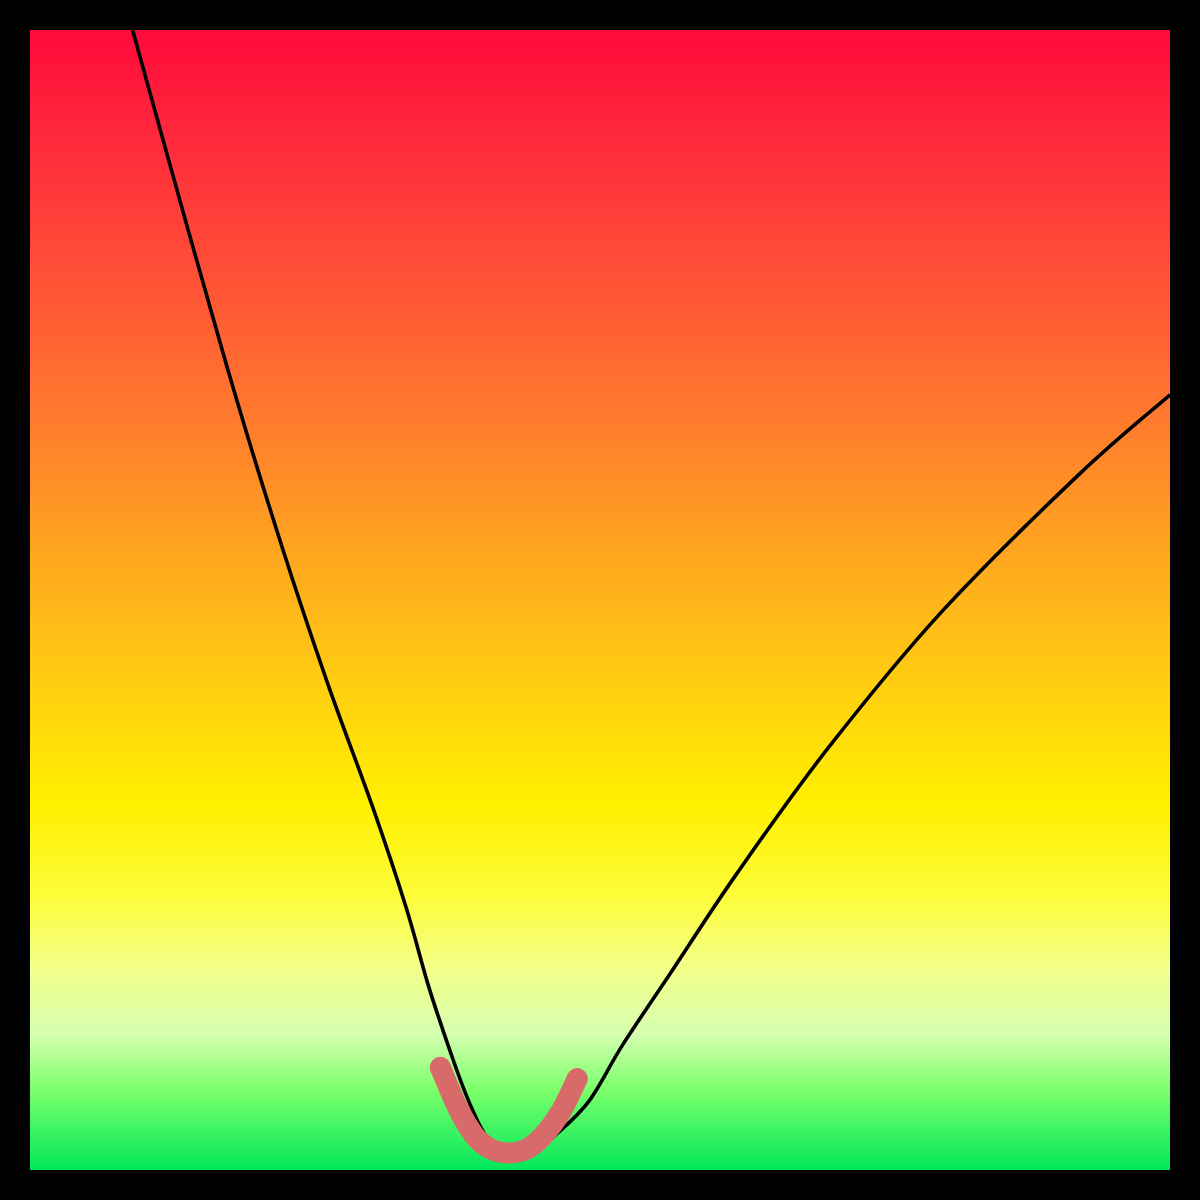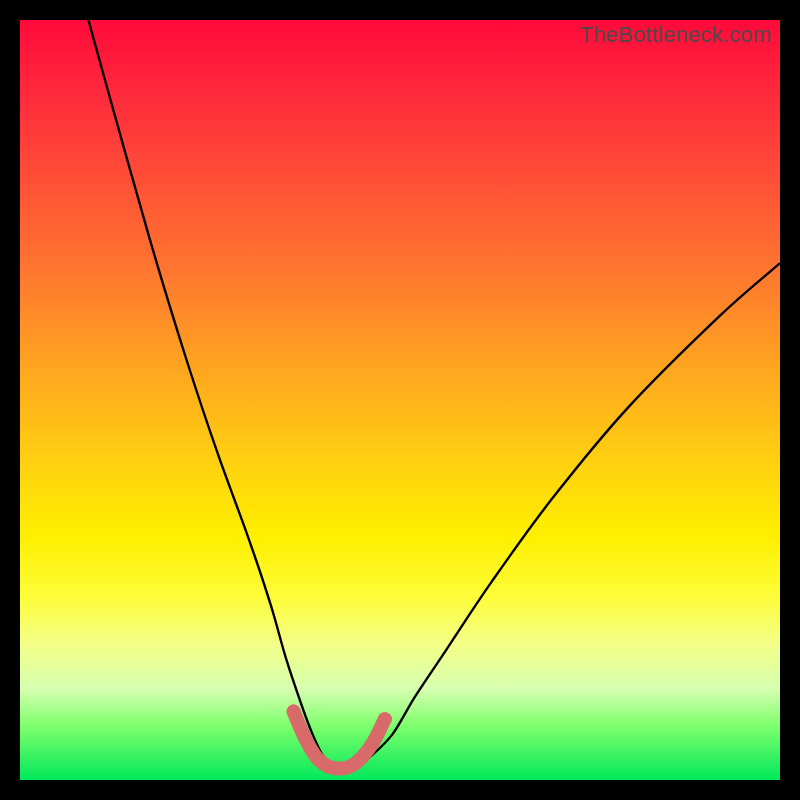--- a/index.html
+++ b/index.html
@@ -61,21 +61,20 @@
     height: 760px;
     z-index: 3;
   }
 </style>
 </head>
 <body>
 
 <div class="frame">
   <div class="plot-area"></div>
 
-  <div class="watermark">TheBottleneck.com</div>
 
   <svg class="curves" viewBox="0 0 760 760" preserveAspectRatio="none">
     <path fill="none" stroke="#000" stroke-width="2.4" d="M 68.4 0.0 C 74.7 22.8, 95.0 96.3, 106.4 136.8 C 117.8 177.3, 126.7 209.0, 136.8 243.2 C 146.9 277.4, 157.1 310.3, 167.2 342.0 C 177.3 373.7, 187.5 404.1, 197.6 433.2 C 207.7 462.3, 219.1 491.5, 228.0 516.8 C 236.9 542.1, 244.5 564.9, 250.8 585.2 C 257.1 605.5, 260.9 621.9, 266.0 638.4 C 271.1 654.9, 276.8 671.3, 281.2 684.0 C 285.6 696.7, 288.8 705.5, 292.6 714.4 C 296.4 723.3, 299.6 731.5, 304.0 737.2 C 308.4 742.9, 314.1 746.7, 319.2 748.6 C 324.3 750.5, 329.3 750.5, 334.4 748.6 C 339.5 746.7, 343.3 742.9, 349.6 737.2 C 355.9 731.5, 364.8 724.5, 372.4 714.4 C 380.0 704.3, 386.3 690.3, 395.2 676.4 C 404.1 662.5, 412.9 649.8, 425.6 630.8 C 438.3 611.8, 453.5 587.7, 471.2 562.4 C 488.9 537.1, 509.2 507.9, 532.0 478.8 C 554.8 449.7, 580.1 418.0, 608.0 387.6 C 635.9 357.2, 673.9 320.5, 699.2 296.4 C 724.5 272.3, 749.9 252.1, 760.0 243.2"></path>
     <path fill="none" stroke-linecap="round" stroke="#d96a6a" stroke-width="14" d="M 273.6 691.6 C 275.5 696.0, 281.2 710.6, 285.0 718.2 C 288.8 725.8, 292.6 732.5, 296.4 737.2 C 300.2 741.9, 304.0 744.4, 307.8 746.3 C 311.6 748.2, 315.4 748.6, 319.2 748.6 C 323.0 748.6, 326.8 748.2, 330.6 746.3 C 334.4 744.4, 338.2 741.3, 342.0 737.2 C 345.8 733.1, 349.6 728.3, 353.4 722.0 C 357.2 715.7, 362.9 703.0, 364.8 699.2"></path>
 
     <circle r="7" fill="#d96a6a" cx="273.6" cy="691.6"></circle>
 
   <circle r="7" fill="#d96a6a" cx="364.8" cy="699.2"></circle>
     </svg>
 </div>

